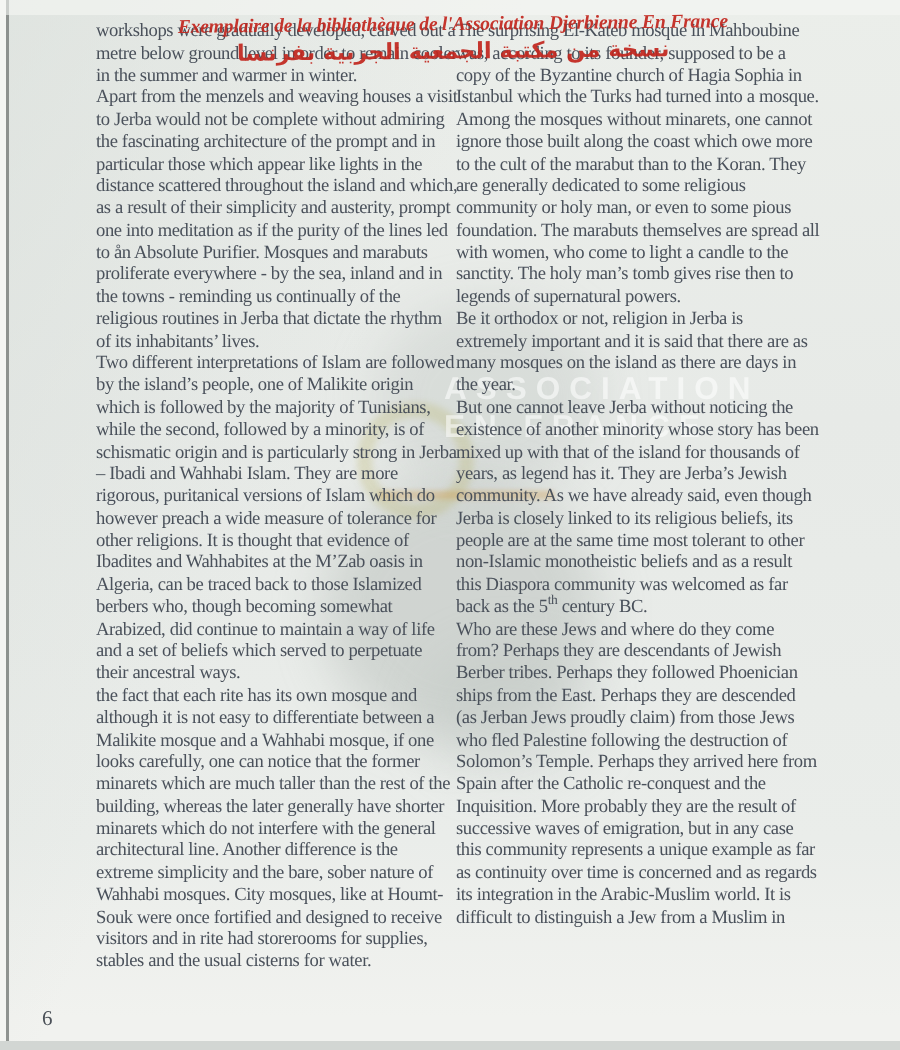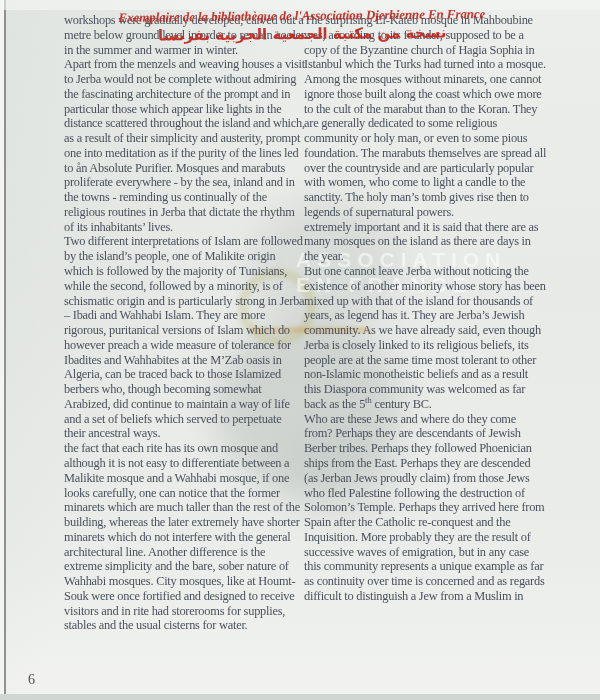--- a/index.html
+++ b/index.html
@@ -100,34 +100,35 @@
     </div>
     <div>
       <div class="line">Two different interpretations of Islam are followed</div>
       <div class="line">by the island’s people, one of Malikite origin</div>
       <div class="line">which is followed by the majority of Tunisians,</div>
       <div class="line">while the second, followed by a minority, is of</div>
       <div class="line">schismatic origin and is particularly strong in Jerba</div>
       <div class="line">– Ibadi and Wahhabi Islam. They are more</div>
       <div class="line">rigorous, puritanical versions of Islam which do</div>
       <div class="line">however preach a wide measure of tolerance for</div>
+      <div class="line">other religions. It is thought that evidence of</div>
       <div class="line">Ibadites and Wahhabites at the M’Zab oasis in</div>
       <div class="line">Algeria, can be traced back to those Islamized</div>
       <div class="line">berbers who, though becoming somewhat</div>
       <div class="line">Arabized, did continue to maintain a way of life</div>
       <div class="line">and a set of beliefs which served to perpetuate</div>
       <div class="line">their ancestral ways.</div>
     </div>
     <div>
       <div class="line">the fact that each rite has its own mosque and</div>
       <div class="line">although it is not easy to differentiate between a</div>
       <div class="line">Malikite mosque and a Wahhabi mosque, if one</div>
       <div class="line">looks carefully, one can notice that the former</div>
       <div class="line">minarets which are much taller than the rest of the</div>
-      <div class="line">building, whereas the later extremely have shorter</div>
+      <div class="line">building, whereas the later generally have shorter</div>
       <div class="line">minarets which do not interfere with the general</div>
       <div class="line">architectural line. Another difference is the</div>
       <div class="line">extreme simplicity and the bare, sober nature of</div>
       <div class="line">Wahhabi mosques. City mosques, like at Houmt-</div>
       <div class="line">Souk were once fortified and designed to receive</div>
       <div class="line">visitors and in rite had storerooms for supplies,</div>
       <div class="line">stables and the usual cisterns for water.</div>
     </div>
   </div>
 <div class="col col-right">
@@ -135,26 +136,26 @@
       <div class="line">The surprising El-Kateb mosque in Mahboubine</div>
       <div class="line">was, according to its founder, supposed to be a</div>
       <div class="line">copy of the Byzantine church of  Hagia Sophia in</div>
       <div class="line">Istanbul which the Turks had turned into a mosque.</div>
       <div class="line">Among the mosques without minarets, one cannot</div>
       <div class="line">ignore those built along the coast which owe more</div>
       <div class="line">to the cult of the marabut than to the Koran. They</div>
       <div class="line">are generally dedicated to some religious</div>
       <div class="line">community or holy man, or even to some pious</div>
       <div class="line">foundation. The marabuts themselves are spread all</div>
-      <div class="line">over the countryside and are particularly popular</div>
       <div class="line">with women, who come to light a candle to the</div>
       <div class="line">sanctity. The holy man’s tomb gives rise then to</div>
       <div class="line">legends of supernatural powers.</div>
     </div>
     <div>
+      <div class="line">Be it orthodox or not, religion in Jerba is</div>
       <div class="line">extremely important and it is said that there are as</div>
       <div class="line">many mosques on the island as there are days in</div>
       <div class="line">the year.</div>
     </div>
     <div>
       <div class="line">But one cannot leave Jerba without noticing the</div>
       <div class="line">existence of another minority whose story has been</div>
       <div class="line">mixed up with that of the island for thousands of</div>
       <div class="line">years, as legend has it. They are Jerba’s Jewish</div>
       <div class="line">community. As we have already said, even though</div>
@@ -170,20 +171,21 @@
       <div class="line">Berber tribes. Perhaps they followed Phoenician</div>
       <div class="line">ships from the East. Perhaps they are descended</div>
       <div class="line">(as Jerban Jews proudly claim) from those Jews</div>
       <div class="line">who fled Palestine following the destruction of</div>
       <div class="line">Solomon’s Temple. Perhaps they arrived here from</div>
       <div class="line">Spain after the Catholic re-conquest and the</div>
       <div class="line">Inquisition. More probably they are the result of</div>
       <div class="line">successive waves of emigration, but in any case</div>
       <div class="line">this community represents a unique example as far</div>
       <div class="line">as continuity over time is concerned and as regards</div>
+      <div class="line">its integration in the Arabic-Muslim world. It is</div>
       <div class="line">difficult to distinguish a Jew from a Muslim in</div>
     </div>
   </div>
 
 <div class="stamp">
   <div class="stamp-fr">Exemplaire de la bibliothèque de l'Association Djerbienne En France</div>
   <div class="stamp-ar">نسخة من مكتبة الجمعية الجربية بفرنسا</div>
 </div>
 
 <div class="page-number">6</div>

